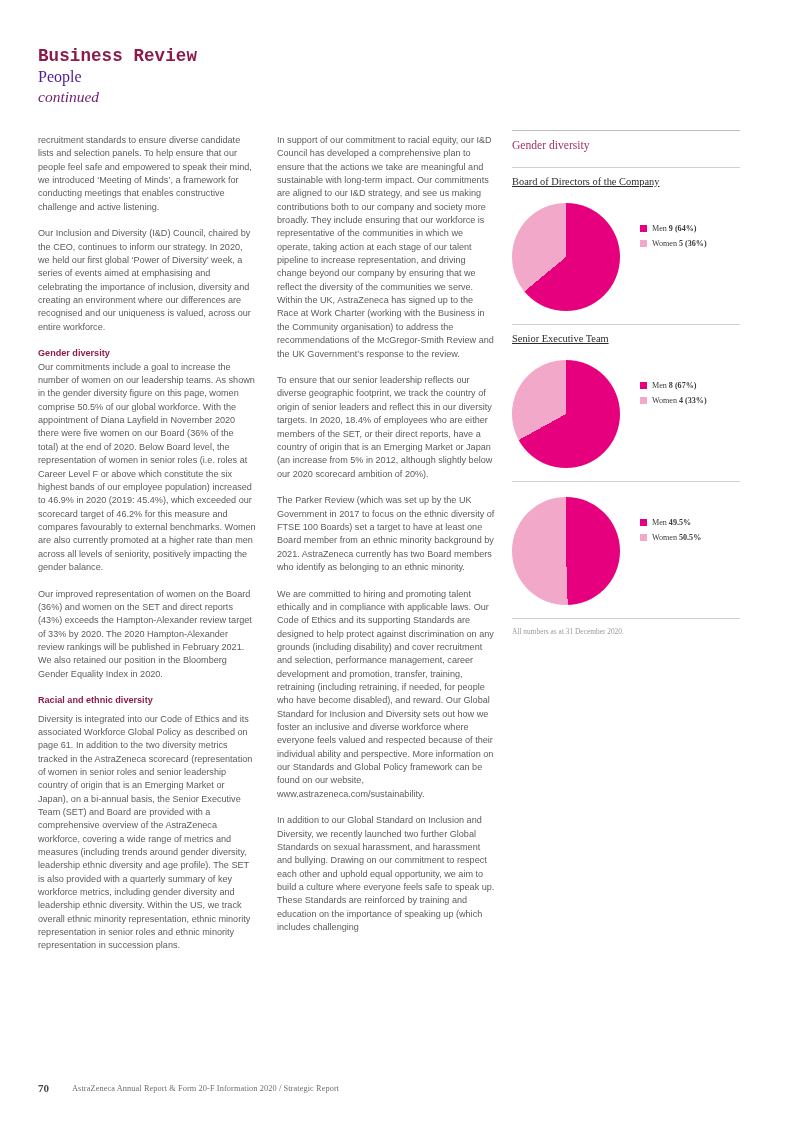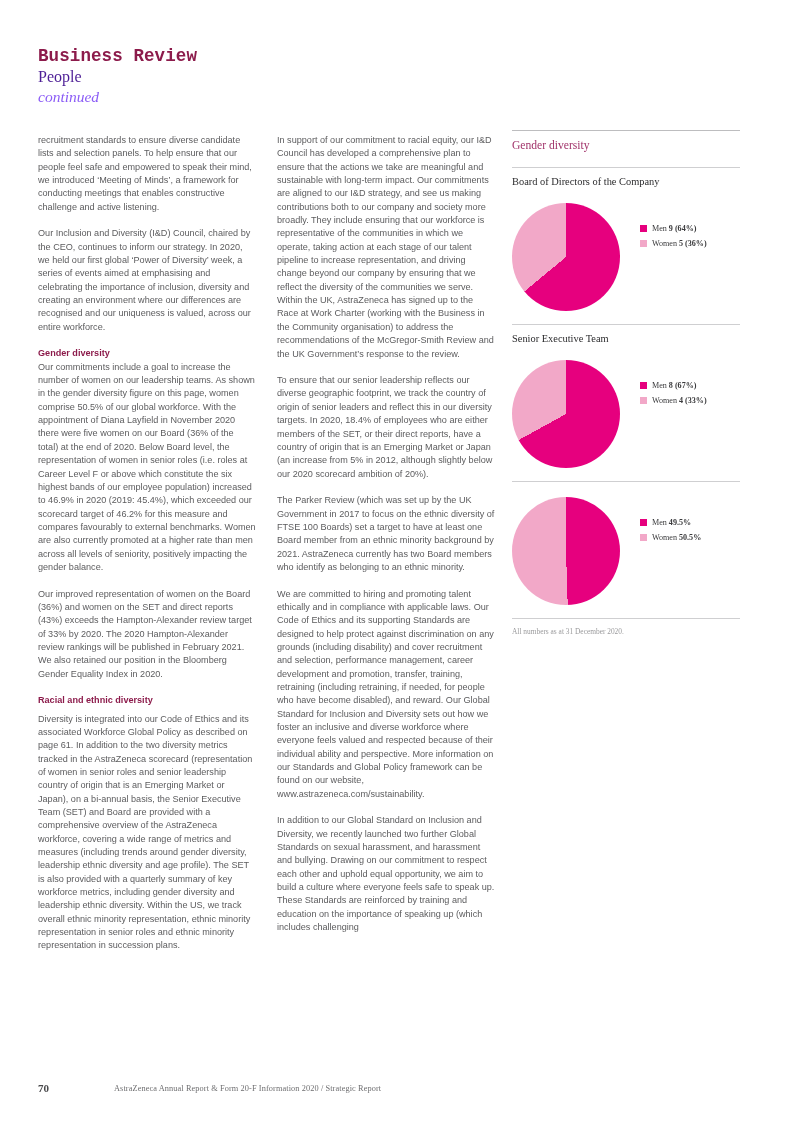--- a/index.html
+++ b/index.html
@@ -41,21 +41,21 @@
     font-family: "Liberation Serif", serif;
     font-size: 16px;
     line-height: 20px;
     color: #4c1d95;
   }
   .masthead .line3 {
     font-family: "Liberation Serif", serif;
     font-style: italic;
     font-size: 15.5px;
     line-height: 20px;
-    color: #8b5cf6;
+    color: #701a75;
   }
 
   
   .col {
     position: absolute;
     top: 134px;
     width: 218px;
     font-size: 9.1px;
     line-height: 13.35px;
     color: #5c5c5e;
@@ -97,20 +97,21 @@
     padding: 8px 0 14px 0;
   }
 
   .chart-block { margin-top: 0; }
   .chart-title {
     font-family: "Liberation Serif", serif;
     font-size: 10.4px;
     line-height: 13px;
     color: #2b2b2d;
     padding: 7px 0 0 0;
+    text-decoration: underline;
   }
 
   .chart-row {
     position: relative;
     height: 136px;
   }
   .pie {
     position: absolute;
     left: 0;
     top: 15px;
@@ -166,21 +167,20 @@
     font-weight: bold;
     font-size: 11px;
     color: #4a4a4c;
     width: 34px;
   }
   .footer-text {
     font-family: "Liberation Serif", serif;
     font-size: 8.3px;
     color: #6e6e70;
     letter-spacing: 0.1px;
-    margin-left: 42px;
   }
 </style>
 </head>
 <body>
 
 <div class="page">
 
   <div class="masthead">
     <div class="line1">Business Review</div>
     <div class="line2">People</div>

